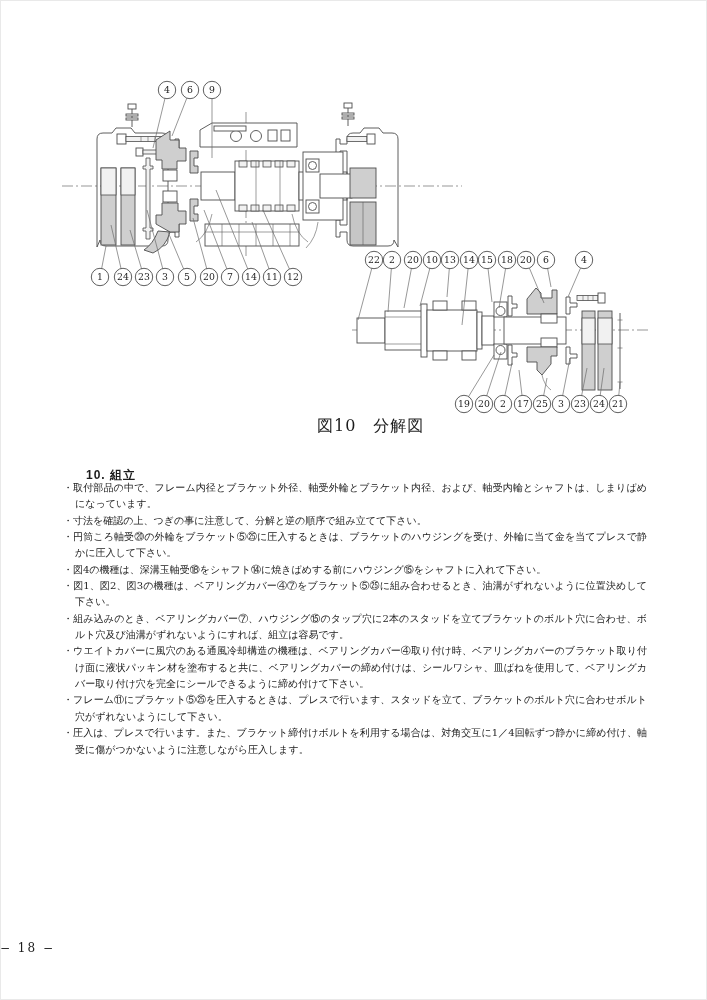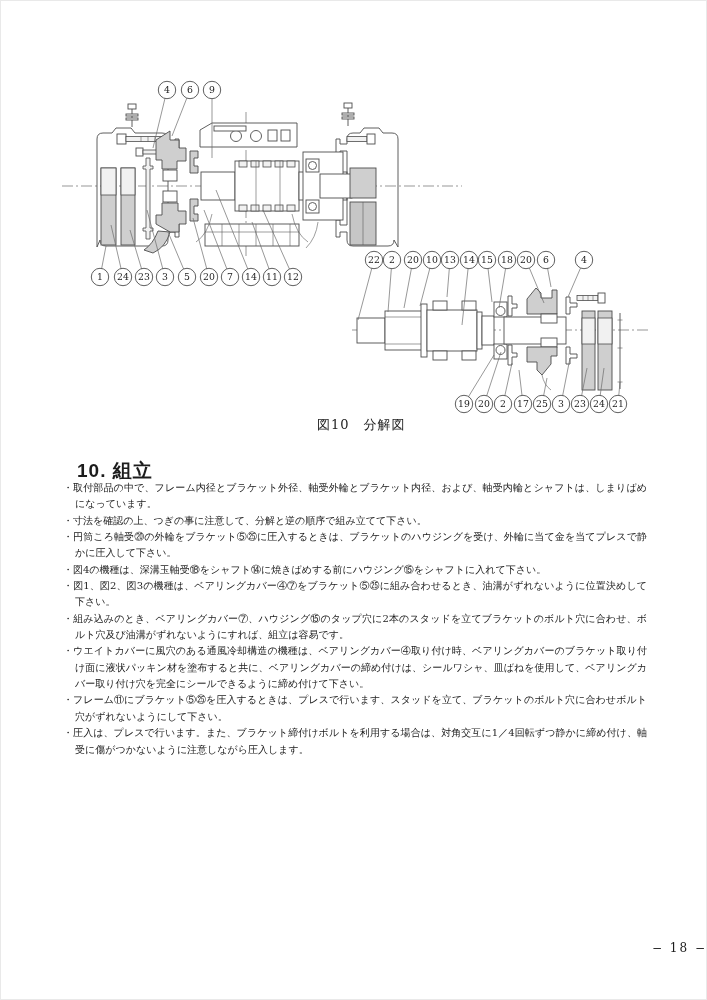--- a/index.html
+++ b/index.html
@@ -15,34 +15,34 @@
   .lnthin{stroke:#5d5d5d;stroke-width:0.6;fill:none;}
   .cl{stroke:#6a6a6a;stroke-width:0.7;fill:none;stroke-dasharray:11 3 2 3;}
   .fillg{fill:#cfcfcf;stroke:#4d4d4d;stroke-width:0.9;}
   .fillg2{fill:#c6c6c6;stroke:#4d4d4d;stroke-width:0.9;}
   .filll{fill:#f1f1f1;stroke:#4d4d4d;stroke-width:0.8;}
   .fillw{fill:#ffffff;stroke:#4d4d4d;stroke-width:0.9;}
   #leaders line{stroke:#6b6b6b;stroke-width:0.7;}
   #callouts circle{fill:#ffffff;stroke:#4d4d4d;stroke-width:0.9;}
   #callouts text{font-size:9.3px;fill:#222;text-anchor:middle;}
   .fig-caption{
-    position:absolute;left:317px;top:416px;font-size:13px;letter-spacing:1px;text-align:right;
+    position:absolute;left:317px;top:416px;font-size:16px;letter-spacing:1px;text-align:right;
   }
   .sec-heading{
-    position:absolute;left:77px;top:458px;margin:0;
+    position:absolute;left:77px;top:458px;margin:9px;
     font-family:"Liberation Sans","DejaVu Sans",sans-serif;
-    font-size:19px;font-weight:bold;letter-spacing:1px;text-align:center;
+    font-size:12px;font-weight:bold;letter-spacing:1px;text-align:center;
   }
   .bullets{
     position:absolute;left:63px;top:480px;width:584px;
     font-size:10px;line-height:16.35px;text-align:justify;
   }
   .bullets p{margin:0;padding-left:12px;text-indent:-12px;}
   .page-number{
-    position:absolute;left:0;top:941px;width:707px;text-align:right;
+    position:absolute;left:0;top:941px;width:707px;text-align:left;
     font-size:12px;letter-spacing:2px;
   }
 </style>
 </head>
 <body>
 
 <div class="page">
 
   <svg class="figure-svg" width="707" height="445" viewBox="0 0 707 445">
 

